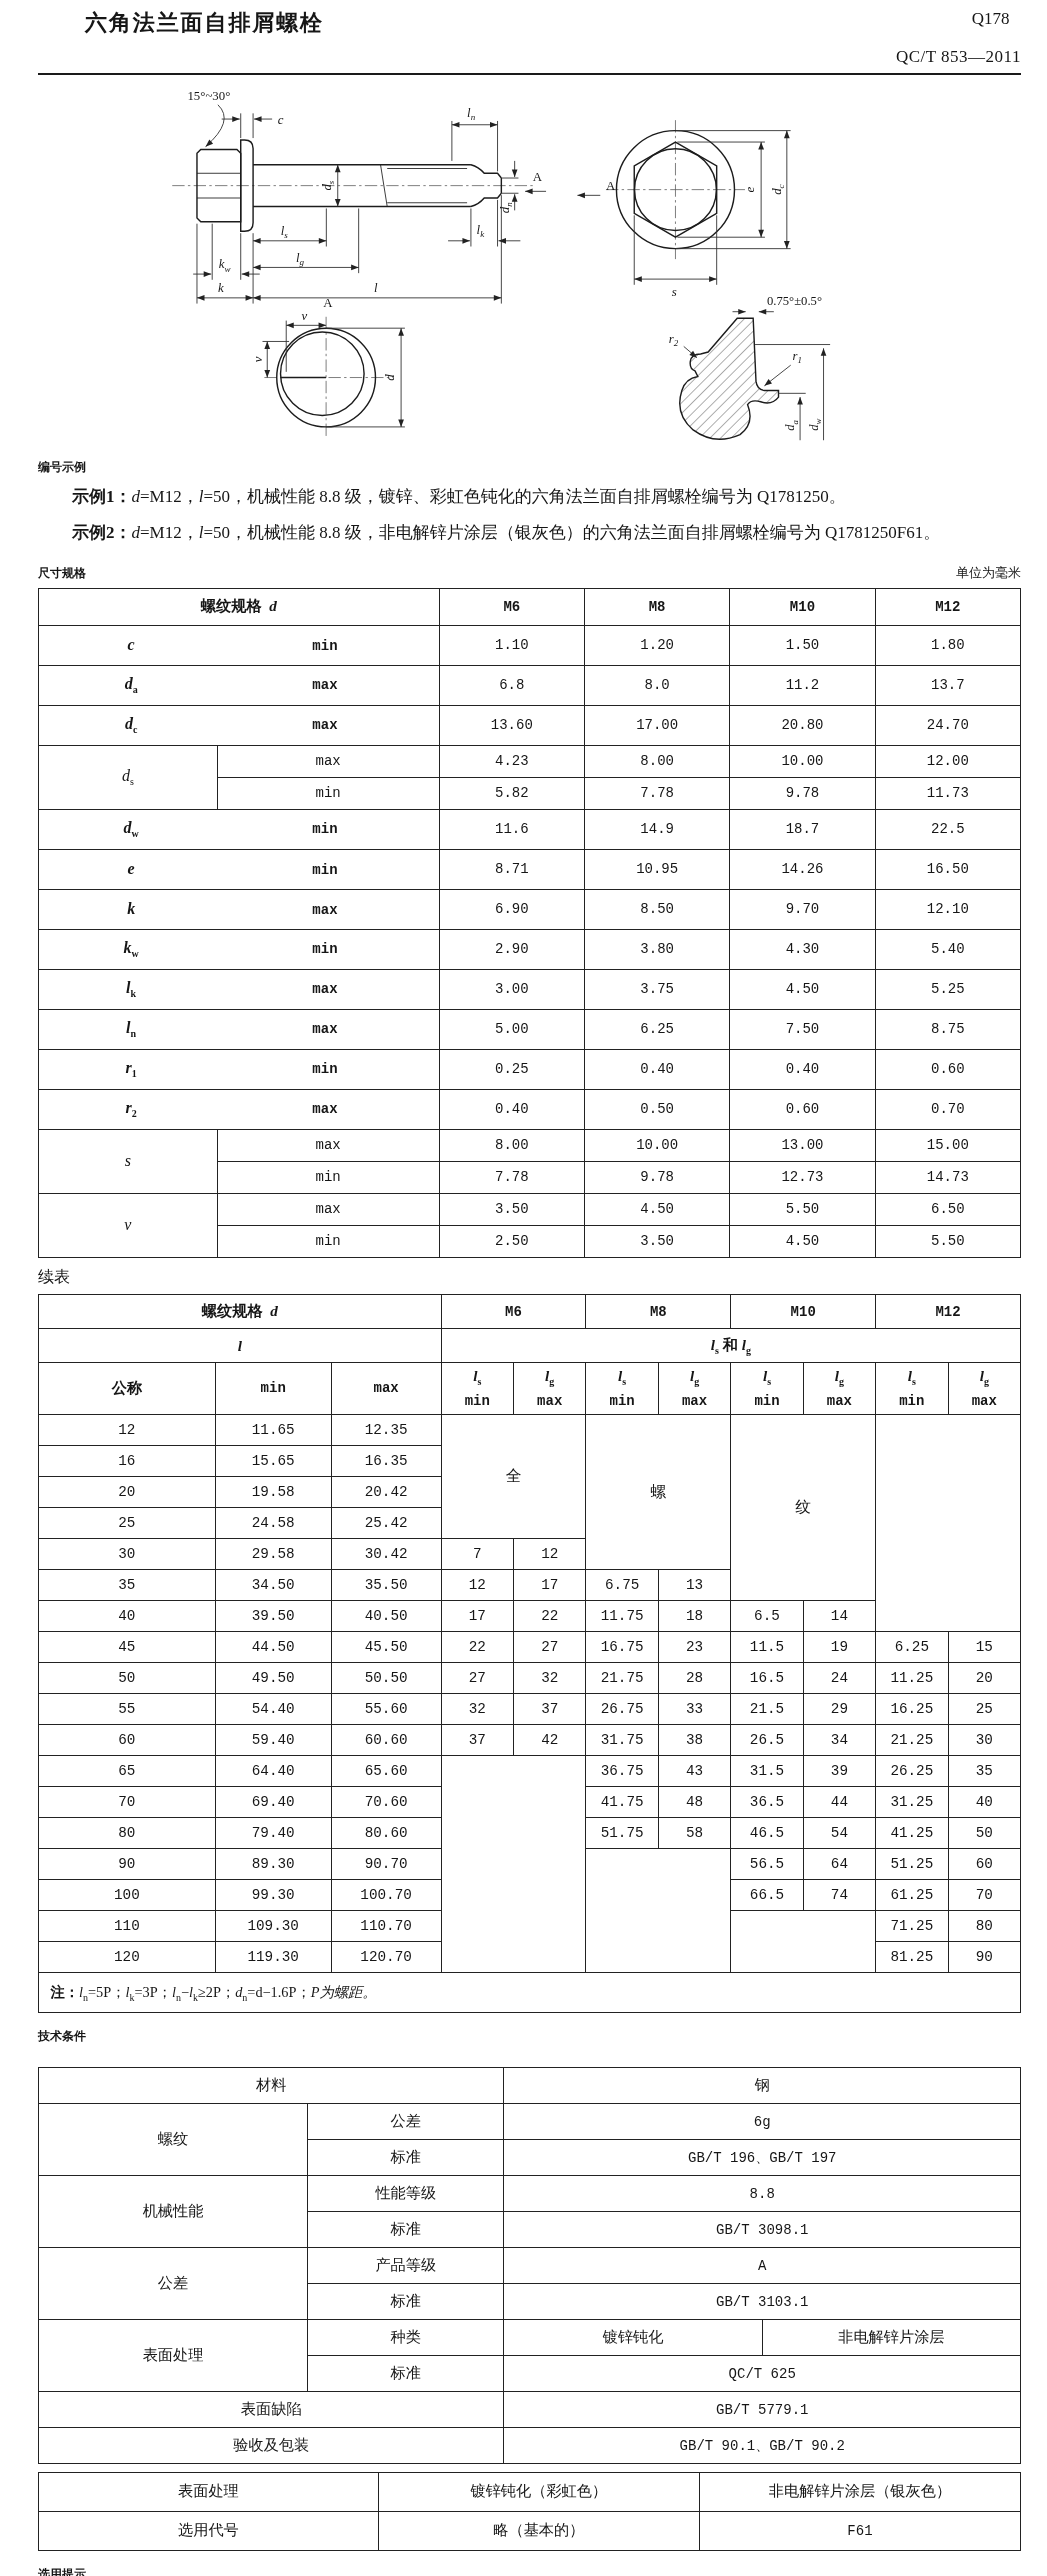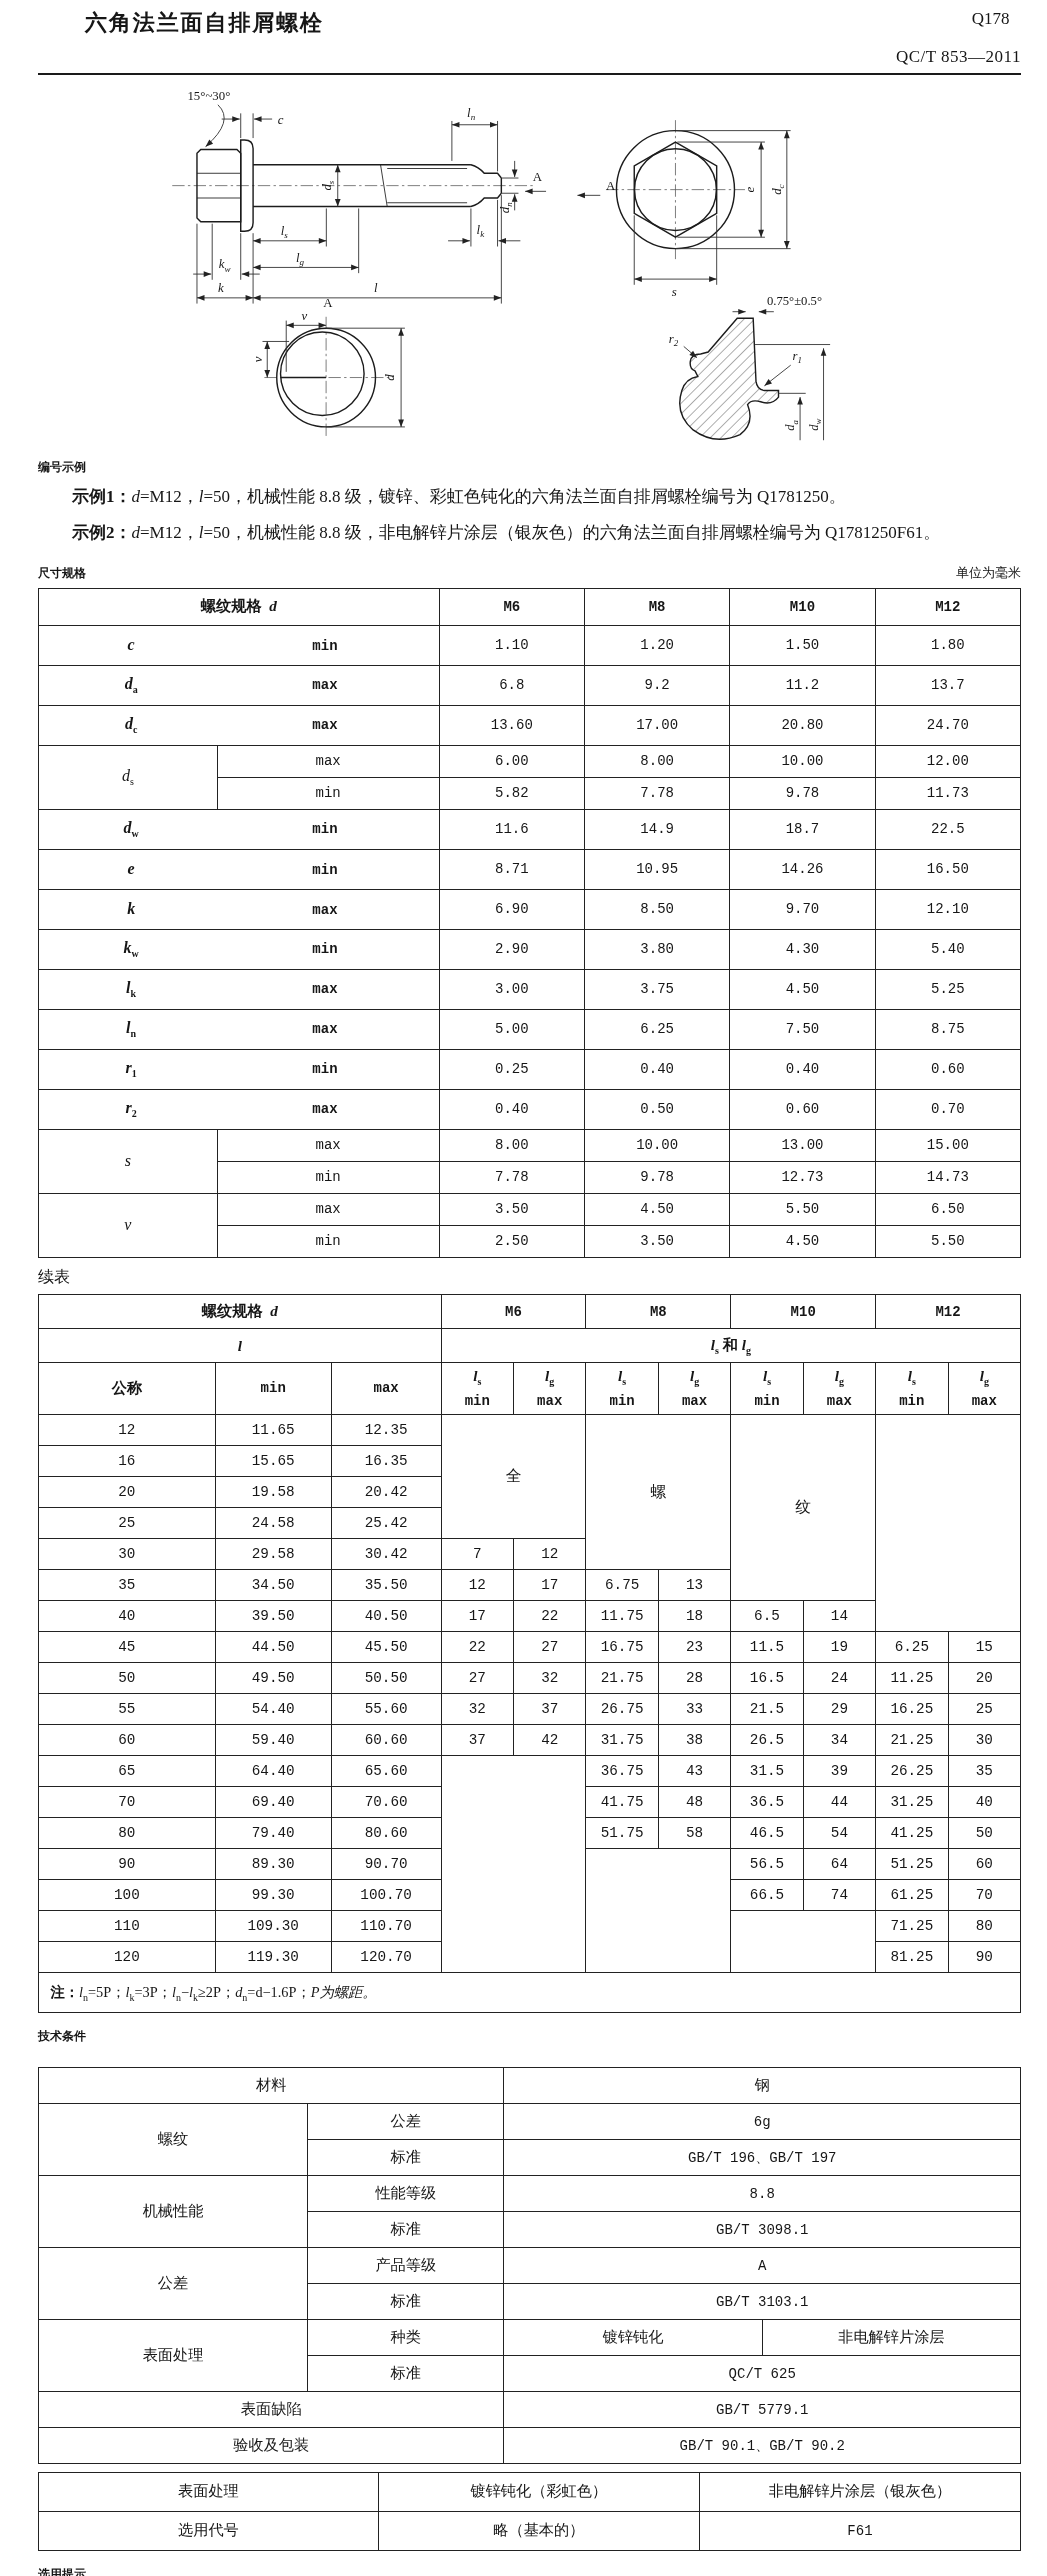--- a/index.html
+++ b/index.html
@@ -201,35 +201,35 @@
     <tr>
       <td colspan="2" class="sl"><span class="sy"><i>c</i></span><span class="li m">min</span></td>
       <td class="m">1.10</td>
           <td class="m">1.20</td>
           <td class="m">1.50</td>
           <td class="m">1.80</td>
     </tr>
     <tr>
       <td colspan="2" class="sl"><span class="sy"><i>d</i><sub>a</sub></span><span class="li m">max</span></td>
       <td class="m">6.8</td>
-          <td class="m">9.2</td>
+          <td class="m">8.0</td>
           <td class="m">11.2</td>
           <td class="m">13.7</td>
     </tr>
     <tr>
       <td colspan="2" class="sl"><span class="sy"><i>d</i><sub>c</sub></span><span class="li m">max</span></td>
       <td class="m">13.60</td>
           <td class="m">17.00</td>
           <td class="m">20.80</td>
           <td class="m">24.70</td>
     </tr>
     <tr>
       <td rowspan="2" class="sc"><i>d</i><sub>s</sub></td>
       <td class="m">max</td>
-      <td class="m">6.00</td>
+      <td class="m">4.23</td>
           <td class="m">8.00</td>
           <td class="m">10.00</td>
           <td class="m">12.00</td>
     </tr>
     <tr>
       <td class="m">min</td>
       <td class="m">5.82</td>
           <td class="m">7.78</td>
           <td class="m">9.78</td>
           <td class="m">11.73</td>

